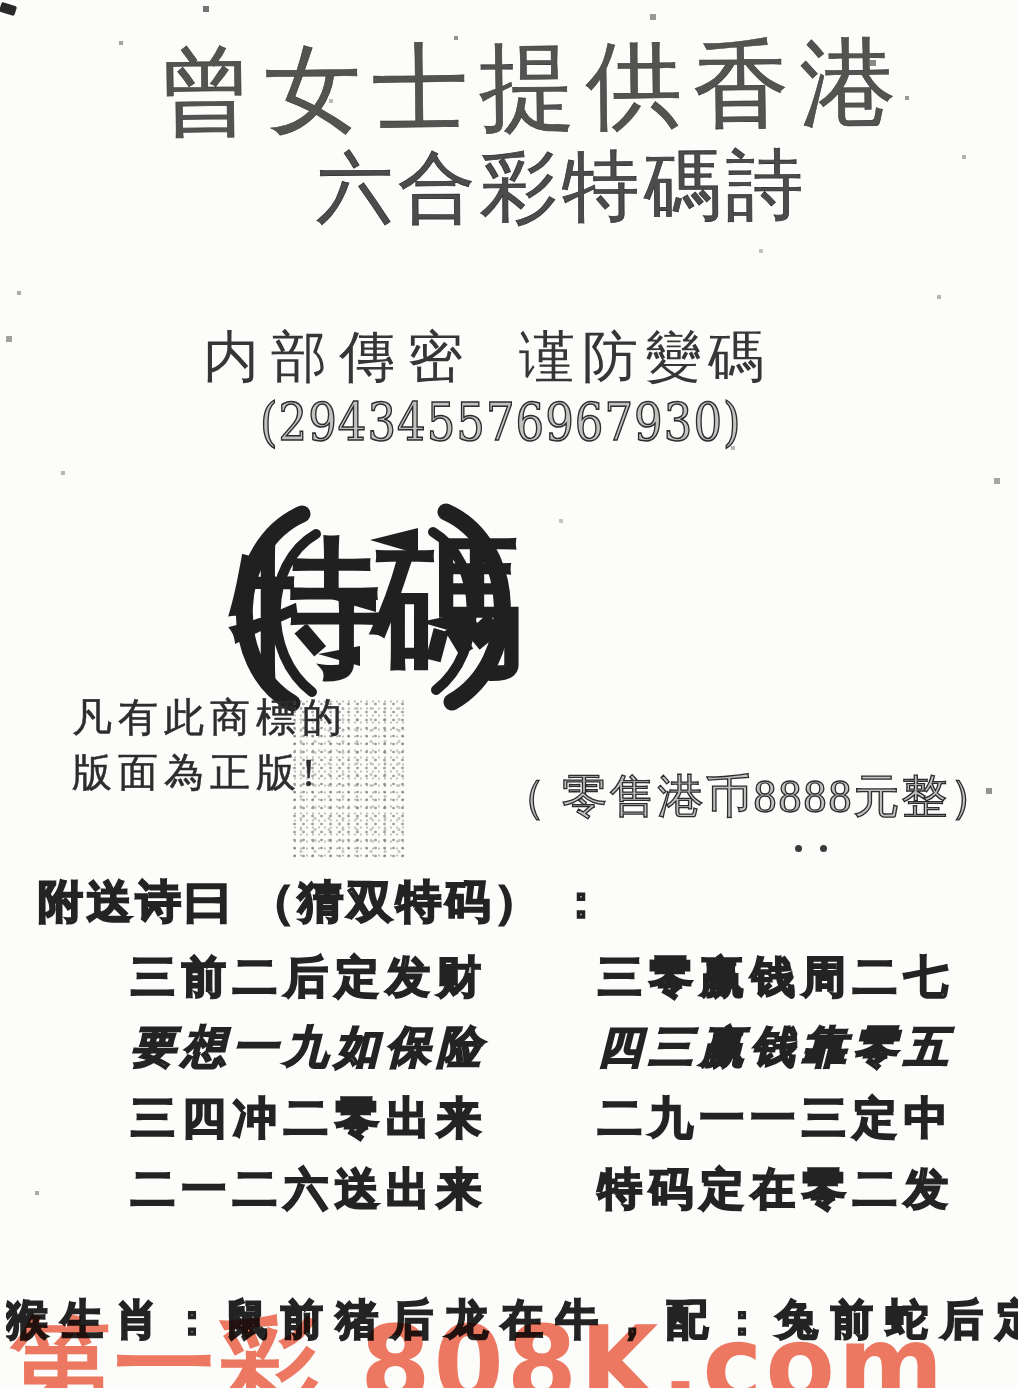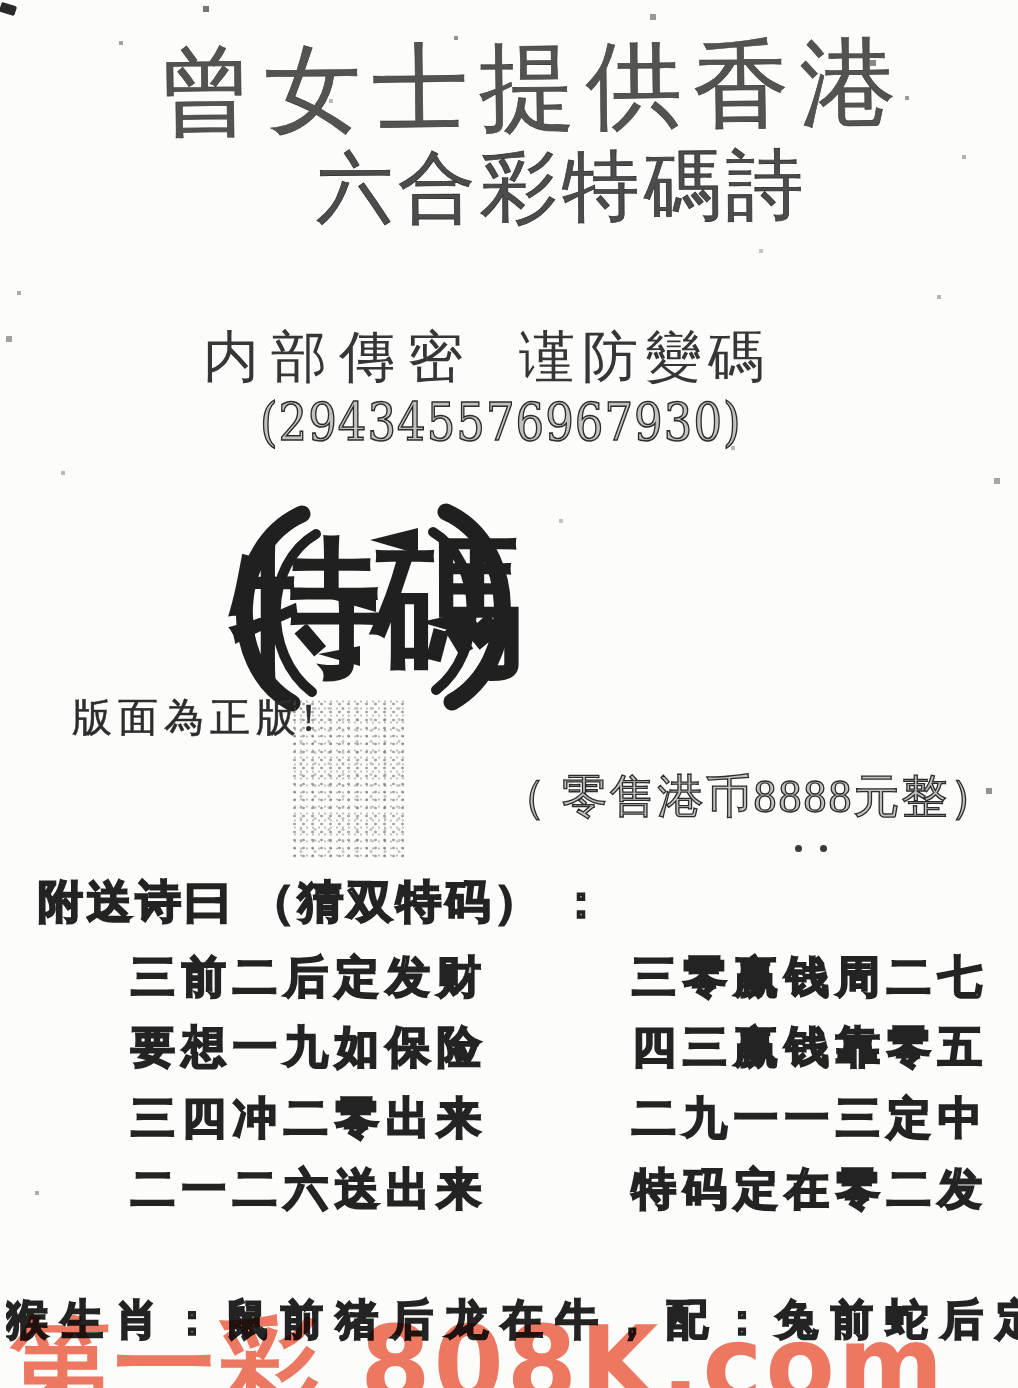--- a/index.html
+++ b/index.html
@@ -68,22 +68,22 @@
 
   .price { top: 766px; left: 500px; font-size: 46px; letter-spacing: 2px; }
   .price-dots { top: 845px; left: 795px; width: 7px; height: 7px;
     background: #3a3a3a; border-radius: 50%;
     box-shadow: 25px 0 0 0 #3a3a3a; }
 
   .poem-intro { top: 872px; left: 38px; font-size: 45px; letter-spacing: 4px; }
 
   .poem-line { font-size: 44px; letter-spacing: 7px; }
   .col-left  { left: 131px; }
-  .col-right { left: 598px; margin-left: 34px; }
-  .row-0 { top: 948px; } .row-1 { top: 1018px; }
+  .col-right { left: 598px; }
+  .row-0 { top: 948px; } .row-1 { top: 1018px; font-style: italic; }
   .row-2 { top: 1089px; } .row-3 { top: 1160px; }
 
   .zodiac { top: 1292px; left: 6px; font-size: 42px; letter-spacing: 13px;
     width: 1018px; overflow: hidden; }
 
   .watermark {
     top: 1296px; left: 10px;
     font-family: "DejaVu Sans", "Liberation Sans", sans-serif;
     font-weight: 800; font-size: 101px; letter-spacing: 3px;
     mix-blend-mode: multiply; opacity: 0.93;
@@ -131,20 +131,21 @@
     <polygon points="106,96 154,86 154,110" fill="#181818"></polygon>
     <polygon points="198,120 246,110 246,134" fill="#181818"></polygon>
     <polygon points="96,152 138,144 138,164" fill="#181818"></polygon>
     <text x="151" y="158" text-anchor="middle" font-size="150" font-weight="900" fill="#181818" letter-spacing="-8" font-family="serif">特碼</text>
   </svg>
 </div>
 
 <div class="abs stamp-texture"></div>
 
 <div class="abs notice">
+  <div>凡有此商標的</div>
   <div>版面為正版!</div>
 </div>
 
 <div class="abs price hollow-thin">（ 零售港币8888元整）</div>
 <div class="abs price-dots"></div>
 
 <div class="abs poem-intro hollow">附送诗曰 （猜双特码） ：</div>
 
 <div class="abs poem-line hollow col-left row-0">三前二后定发财</div>
 <div class="abs poem-line hollow col-left row-1">要想一九如保险</div>

